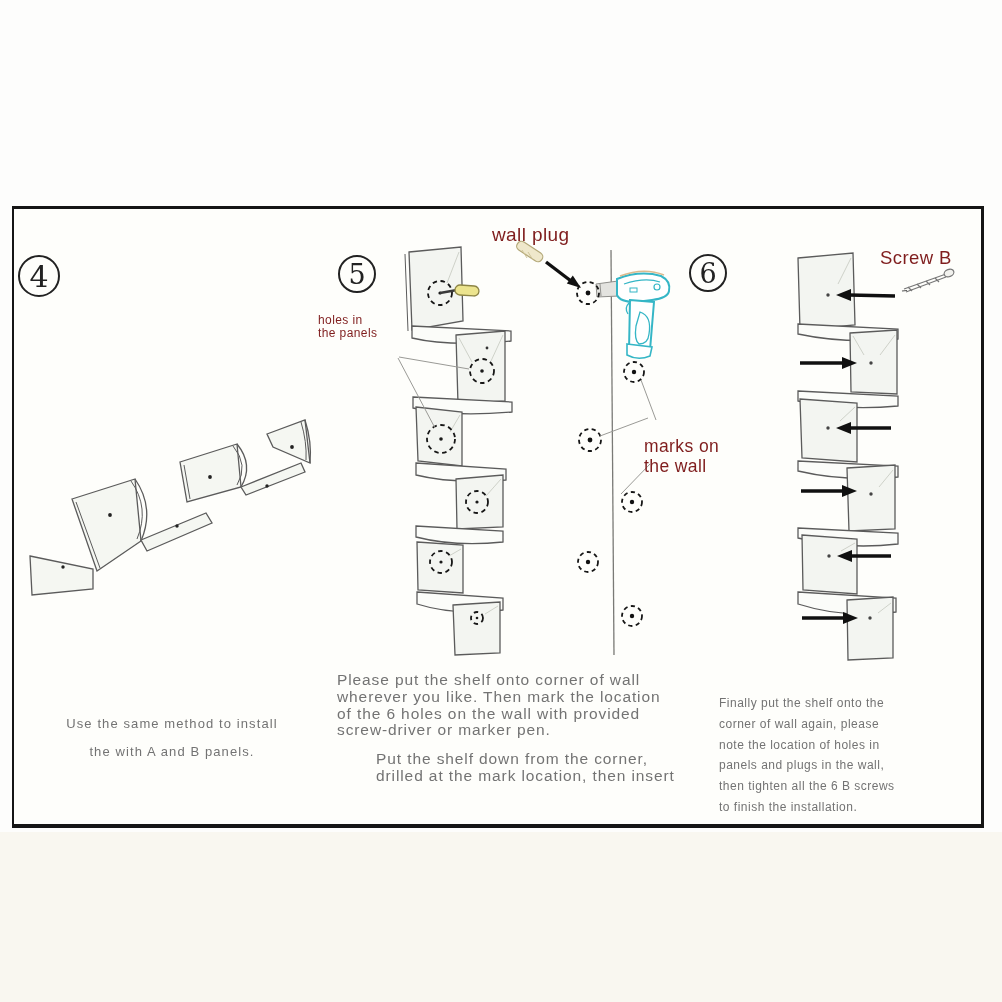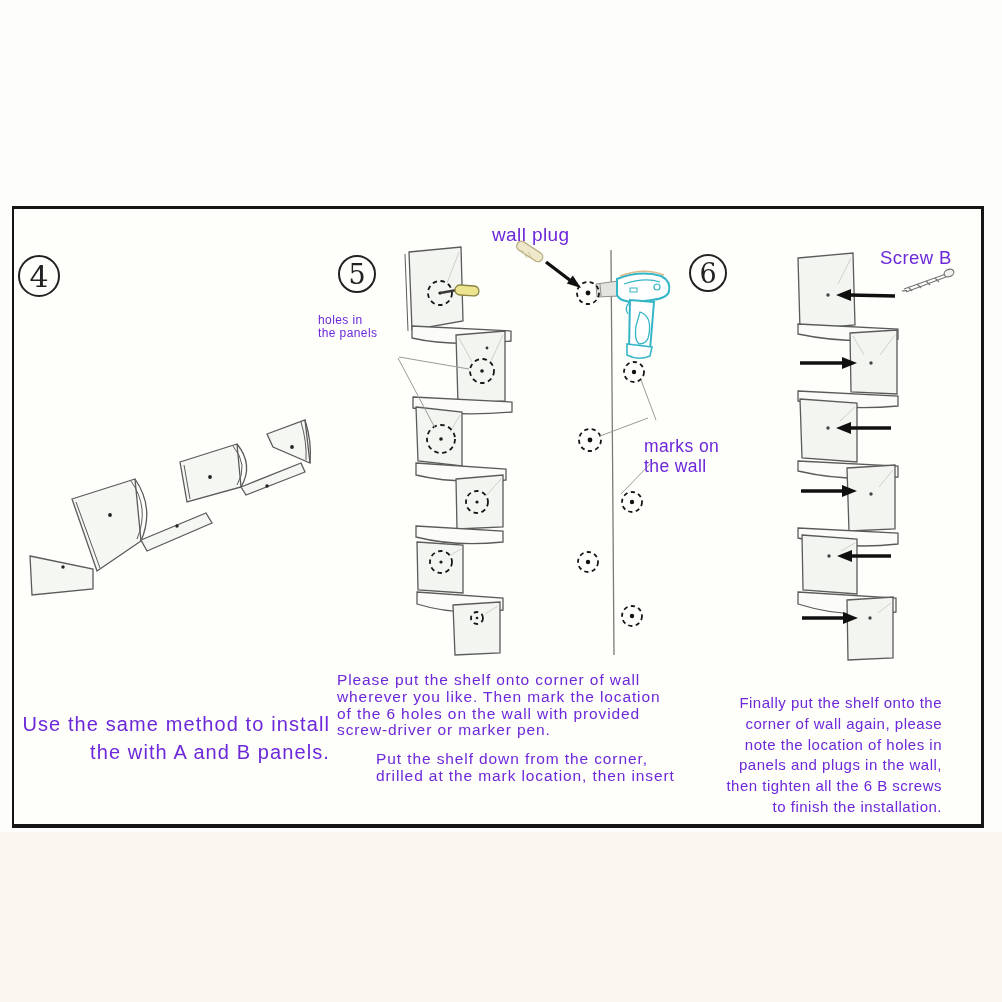--- a/index.html
+++ b/index.html
@@ -23,30 +23,30 @@
   }
   svg.art{position:absolute;left:0;top:0;width:1002px;height:1002px;pointer-events:none;}
   .stepnum{
     position:absolute;border:2.2px solid #222;border-radius:50%;
     display:flex;align-items:center;justify-content:center;
     font-family:"DejaVu Serif", serif;color:#222;background:transparent;
   }
   .stepnum.n4{left:18px;top:255px;width:38px;height:38px;font-size:30px;}
   .stepnum.n5{left:338px;top:255px;width:34px;height:34px;font-size:27px;}
   .stepnum.n6{left:689px;top:254px;width:34px;height:34px;font-size:27px;}
-  .lbl{position:absolute;color:#6d28d9;letter-spacing:0.4px;line-height:1.12;white-space:nowrap;}
+  .lbl{position:absolute;color:#7f1d1d;letter-spacing:0.4px;line-height:1.12;white-space:nowrap;}
   .lbl-wallplug{left:492px;top:224px;font-size:19px;}
   .lbl-holes{left:318px;top:314px;font-size:12px;}
   .lbl-marks{left:644px;top:437px;font-size:17.5px;}
   .lbl-screwb{left:880px;top:248px;font-size:18.5px;}
-  .txtblock{position:absolute;color:#6d28d9;}
-  .txt-left{left:14px;top:710px;width:316px;font-size:20px;line-height:28px;text-align:right;letter-spacing:1.1px;}
+  .txtblock{position:absolute;color:#737373;}
+  .txt-left{left:14px;top:710px;width:316px;font-size:13px;line-height:28px;text-align:center;letter-spacing:1.1px;}
   .txt-mid{left:337px;top:672px;width:380px;font-size:15.5px;line-height:16.8px;letter-spacing:0.9px;}
   .txt-mid .para2{margin-top:12px;margin-left:39px;}
-  .txt-right{left:676px;top:693px;width:266px;font-size:15px;line-height:20.8px;letter-spacing:0.5px;text-align:right;}
+  .txt-right{left:719px;top:693px;width:266px;font-size:12px;line-height:20.8px;letter-spacing:0.5px;}
   .tline{white-space:nowrap;}
 </style>
 </head>
 <body>
 
 <div class="page">
 
   <div class="bottom-strip"></div>
 
   <div class="frame"></div>

